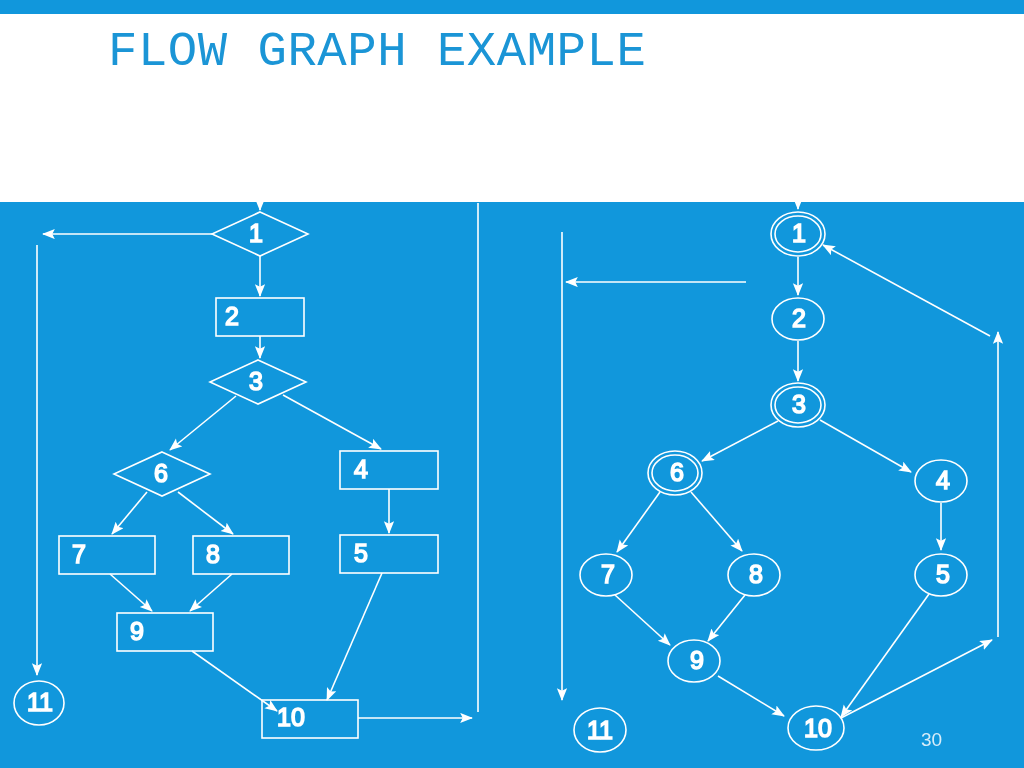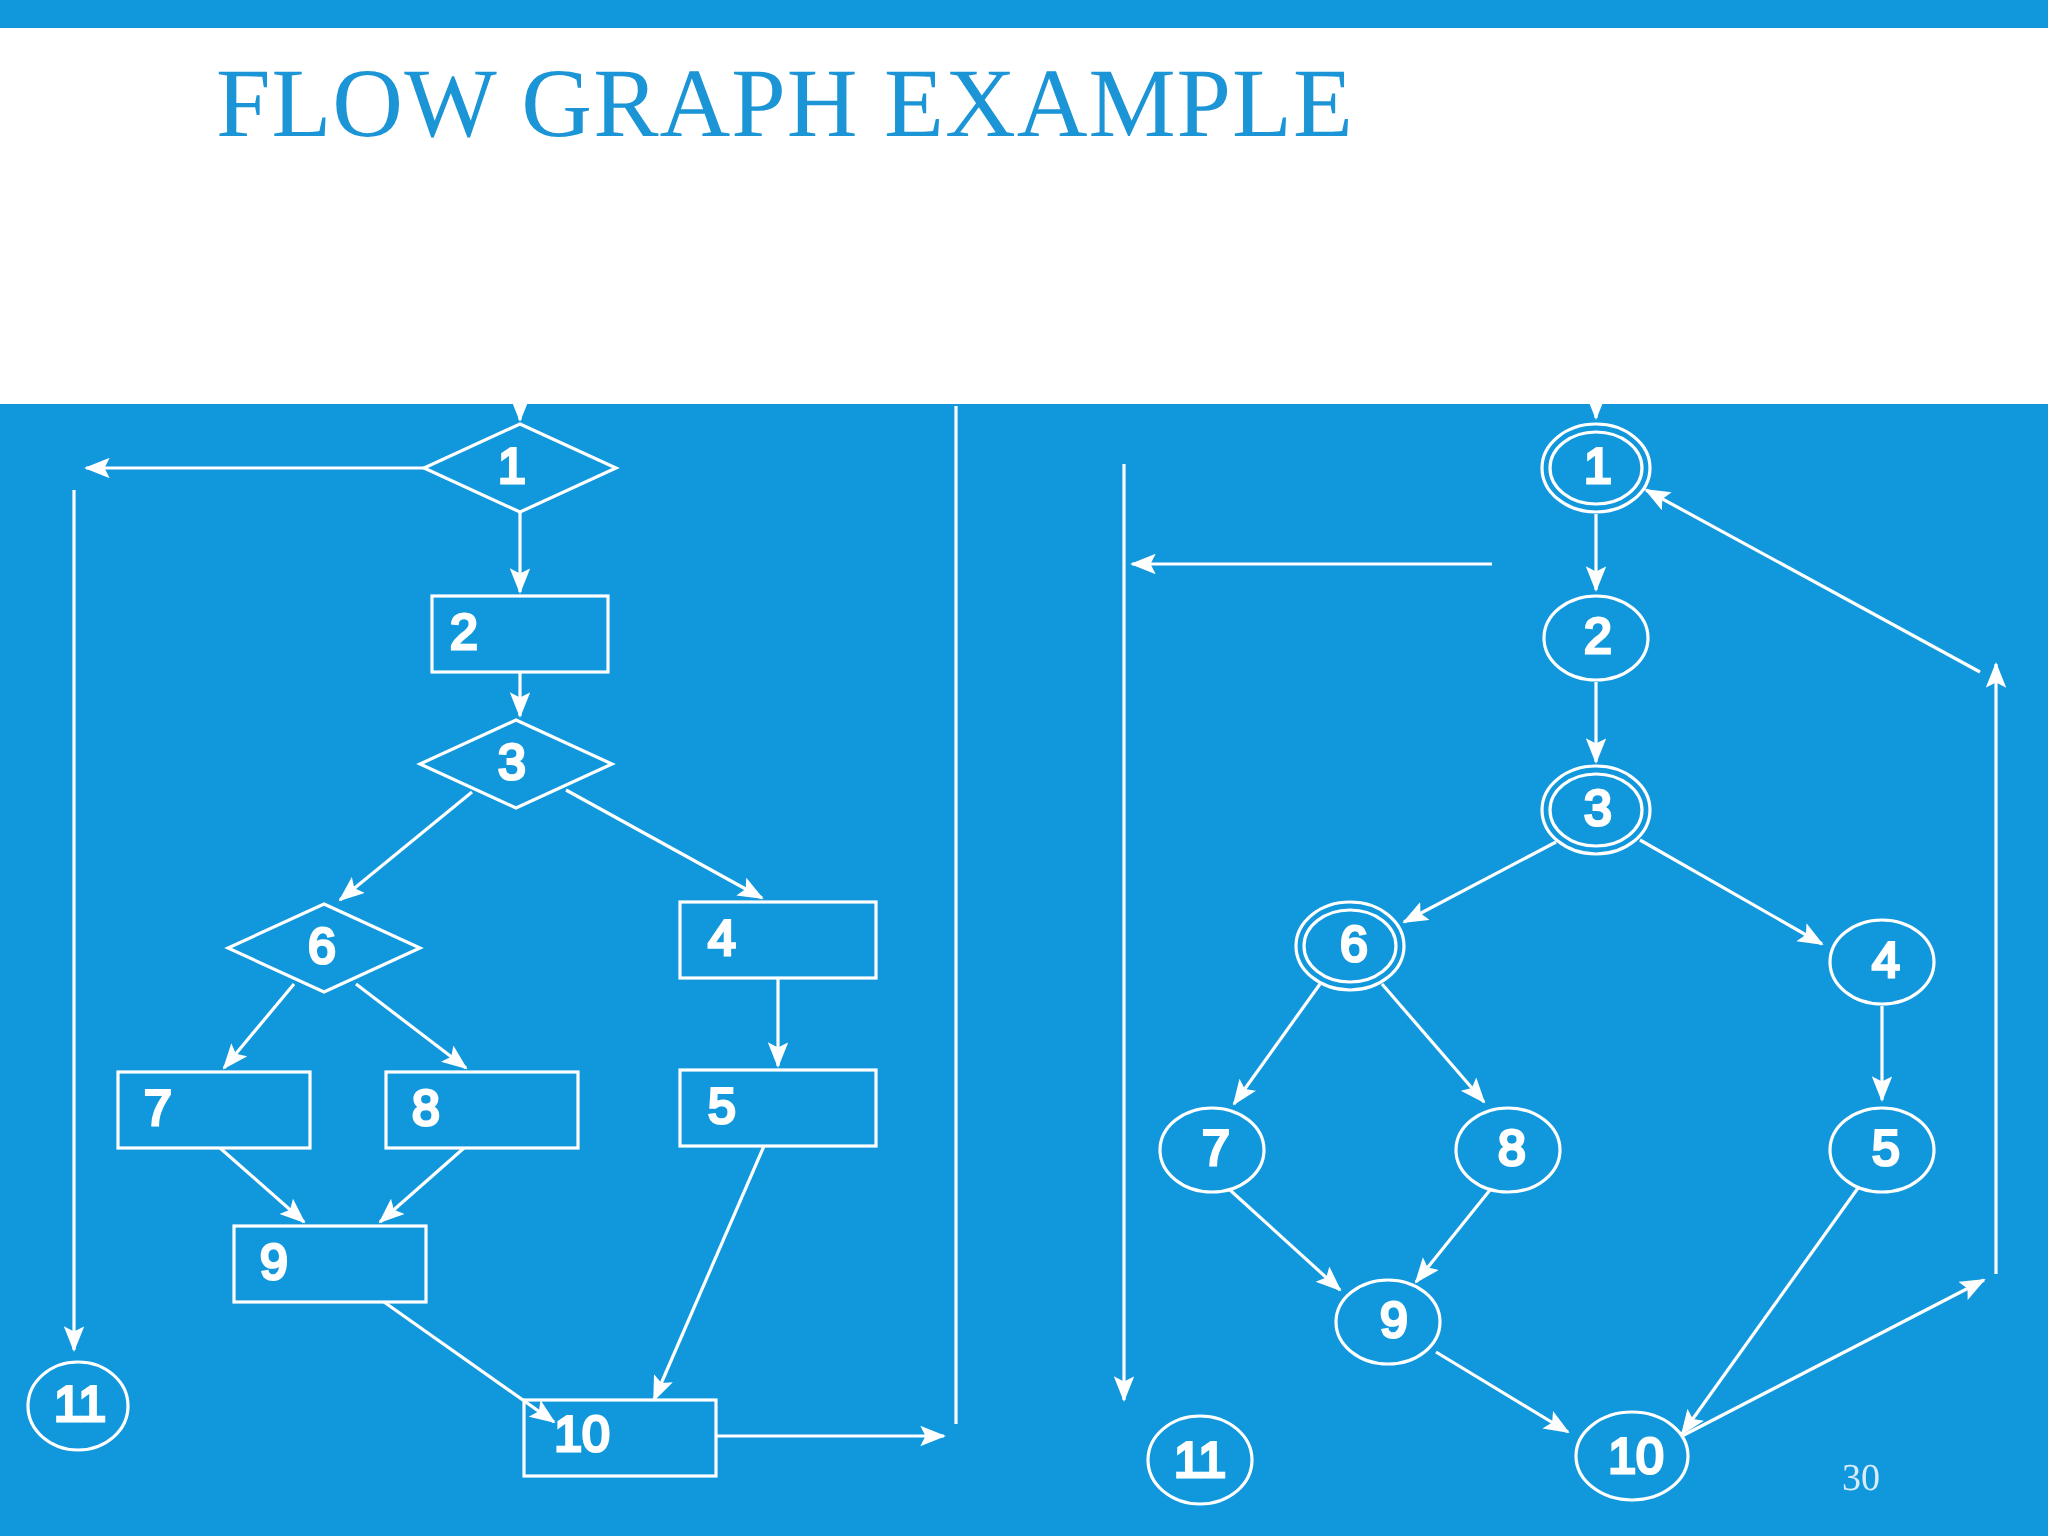--- a/index.html
+++ b/index.html
@@ -25,21 +25,21 @@
   #header-band {
     position: absolute;
     left: 0; top: 14px;
     width: 1024px; height: 188px;
     background: #ffffff;
   }
   #page-title {
     position: absolute;
     left: 108px;
     top: 22px;
-    font-family: Liberation Serif, serif;
+    font-family: Liberation Mono, monospace;
     font-size: 49px;
     line-height: 60px;
     color: #1b95d6;
     letter-spacing: 0.5px;
     white-space: nowrap;
   }
   
   #canvas {
     position: absolute;
     left: 0; top: 0;
@@ -50,21 +50,21 @@
     fill: #ffffff;
     font-family: "Liberation Sans", sans-serif;
     font-size: 25px;
     text-anchor: middle;
     dominant-baseline: middle;
   }
   #page-number {
     position: absolute;
     left: 921px;
     top: 729px;
-    font-family: Liberation Serif, serif;
+    font-family: Liberation Sans, sans-serif;
     font-size: 19px;
     color: #d7edf9;
   }
 </style>
 </head>
 <body>
 
 <div id="slide">
 
   <div id="top-bar"></div>

